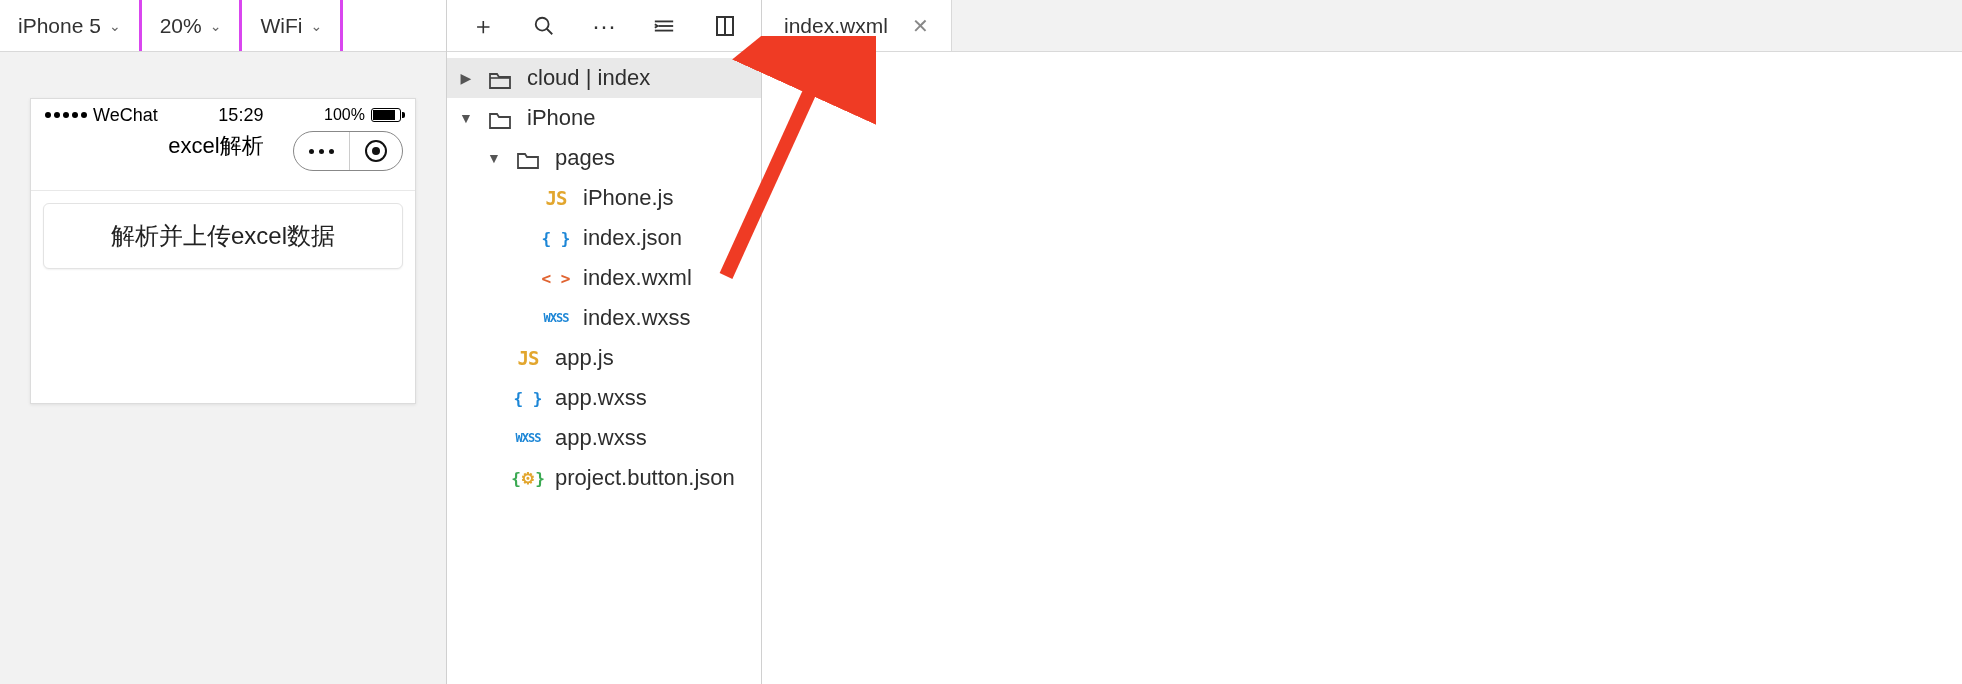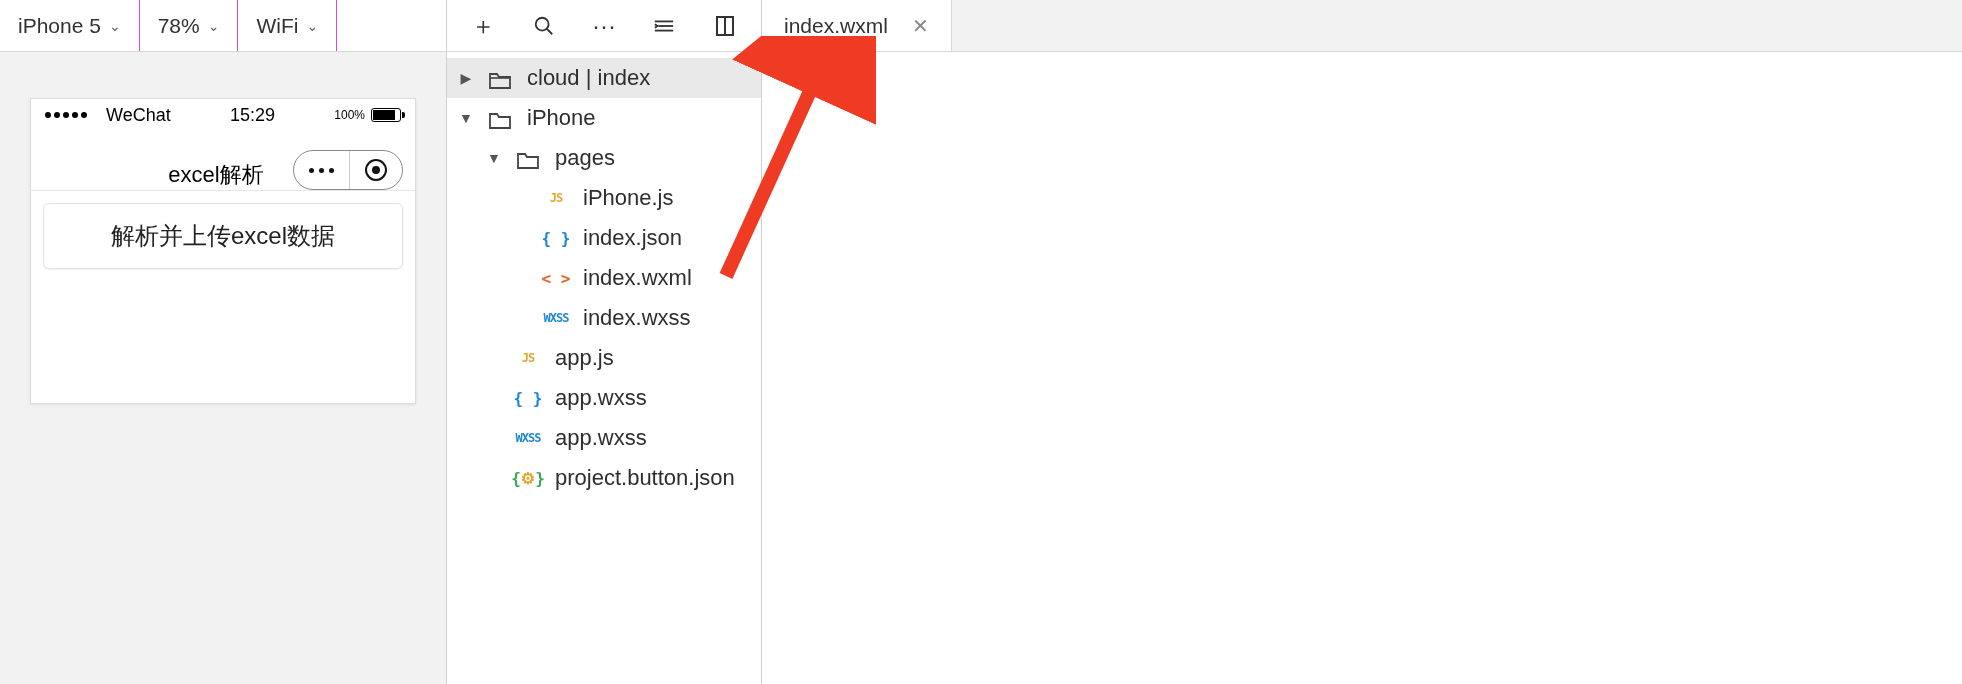--- a/index.html
+++ b/index.html
@@ -1,35 +1,35 @@
 <!DOCTYPE html>
 <html><head>
 <meta charset="utf-8">
 <style>
 * { margin:0; padding:0; box-sizing:border-box; font-family: -apple-system, "Helvetica Neue", Arial, sans-serif; }
 body { width:1962px; height:684px; background:#fff; overflow:hidden; position:relative; }
 
 
 .device-bar { display:flex; height:52px; border-bottom:1px solid #d9d9d9; background:#fff; }
-.device-bar .cell { padding:0 18px; display:flex; align-items:center; gap:8px; font-size:21px; color:#323232; border-right:1px solid #d946ef; cursor:pointer; white-space:nowrap; }
+.device-bar .cell { padding:0 18px; display:flex; align-items:center; gap:8px; font-size:21px; color:#323232; border-right:3px solid #d946ef; cursor:pointer; white-space:nowrap; }
 .device-bar .cell .chev { font-size:14px; color:#666; }
 
 
 .sim-pane { position:absolute; left:0; top:52px; width:446px; height:632px; background:#f2f2f2; display:flex; justify-content:center; padding-top:46px; }
 .phone { width:386px; background:#fff; border:1px solid #dcdcdc; box-shadow:0 1px 3px rgba(0,0,0,.08); }
 .status-row { display:flex; align-items:center; justify-content:space-between; height:32px; padding:0 14px; font-size:18px; font-weight:500; color:#000; }
-.status-left { display:flex; align-items:center; gap:19px; }
+.status-left { display:flex; align-items:center; gap:6px; }
 .signal { display:flex; gap:3px; align-items:flex-end; }
 .signal span { width:6px; height:6px; background:#000; border-radius:50%; }
-.batt { display:flex; align-items:center; gap:6px; font-size:12px; }
+.batt { display:flex; align-items:center; gap:6px; font-size:16px; }
 .batt-icon { width:30px; height:14px; border:1.5px solid #000; border-radius:3px; position:relative; }
 .batt-icon::after { content:""; position:absolute; right:-5px; top:3px; width:3px; height:6px; background:#000; border-radius:0 2px 2px 0; }
 .batt-icon .fill { position:absolute; left:1px; top:1px; bottom:1px; width:80%; background:#000; }
 
-.nav-row { display:flex; align-items:flex-end; justify-content:space-between; height:60px; padding:0 12px 0 0; border-bottom:1px solid #e8e8e8; }
+.nav-row { display:flex; align-items:flex-start; justify-content:space-between; height:60px; padding:0 12px 0 0; border-bottom:1px solid #e8e8e8; }
 .nav-title { flex:1; text-align:center; font-size:22px; color:#000; }
 .capsule { display:flex; align-items:center; border:1px solid #888; border-radius:30px; height:40px; overflow:hidden; }
 .capsule .dots { width:56px; display:flex; justify-content:center; gap:5px; border-right:1px solid #ccc; height:100%; align-items:center; }
 .capsule .dots span { width:5px; height:5px; background:#111; border-radius:50%; }
 .capsule .target { width:52px; display:flex; align-items:center; justify-content:center; }
 .target-circle { width:22px; height:22px; border:2.5px solid #111; border-radius:50%; display:flex; align-items:center; justify-content:center; }
 .target-circle::after { content:""; width:8px; height:8px; background:#111; border-radius:50%; }
 
 .app-body { padding:12px; }
 .app-btn { background:#fff; border:1px solid #e3e3e3; border-radius:6px; height:66px; display:flex; align-items:center; justify-content:center; font-size:24px; color:#222; box-shadow:0 1px 2px rgba(0,0,0,.06); }
@@ -37,21 +37,21 @@
 
 .tree-pane { position:absolute; left:446px; top:0; width:316px; height:684px; border-left:1px solid #d0d0d0; border-right:1px solid #d0d0d0; background:#fff; display:flex; flex-direction:column; }
 .tree-toolbar { height:52px; border-bottom:1px solid #d9d9d9; display:flex; align-items:center; justify-content:space-around; padding:0 6px; }
 .tree-toolbar .tbtn { width:40px; height:40px; display:flex; align-items:center; justify-content:center; font-size:24px; color:#333; cursor:pointer; }
 .tree-list { padding:6px 0; font-size:22px; color:#2e2e2e; overflow:auto; }
 .node { display:flex; align-items:center; gap:10px; height:40px; padding-left:10px; cursor:pointer; white-space:nowrap; }
 .node.sel { background:#e9e9e9; }
 .arrow { width:14px; text-align:center; font-size:14px; color:#555; }
 .icon-slot { width:34px; text-align:center; font-family: Menlo, monospace; font-weight:600; }
 .i-folder { color:#444; }
-.i-js { color:#e2a62e; font-size:12px; letter-spacing:-1px; }
+.i-js { color:#e2a62e; font-size:19px; letter-spacing:-1px; }
 .i-json { color:#1c86d6; font-size:16px; }
 .i-wxml { color:#e06330; font-size:16px; }
 .i-wxss { color:#1c86d6; font-size:12px; letter-spacing:-1px; }
 .i-cfg { color:#3aa952; font-size:16px; }
 
 
 .editor-pane { position:absolute; left:762px; top:0; right:0; height:684px; background:#fff; display:flex; flex-direction:column; }
 .tab-bar { height:52px; border-bottom:1px solid #d9d9d9; background:#f2f2f2; display:flex; }
 .tab { background:#fff; border-right:1px solid #d9d9d9; display:flex; align-items:center; gap:24px; padding:0 22px; font-size:21px; color:#323232; position:relative; }
 .tab .x { color:#888; font-size:20px; cursor:pointer; }
@@ -71,21 +71,21 @@
 </style>
 </head>
 <body>
 
 <div class="device-bar">
   <div class="cell">
     <span>iPhone 5</span>
     <span class="chev">⌄</span>
   </div>
   <div class="cell">
-    <span>78%</span>
+    <span>20%</span>
     <span class="chev">⌄</span>
   </div>
   <div class="cell">
     <span>WiFi</span>
     <span class="chev">⌄</span>
   </div>
 </div>
 
 <div class="sim-pane">
   <div class="phone" style="height:306px;">

